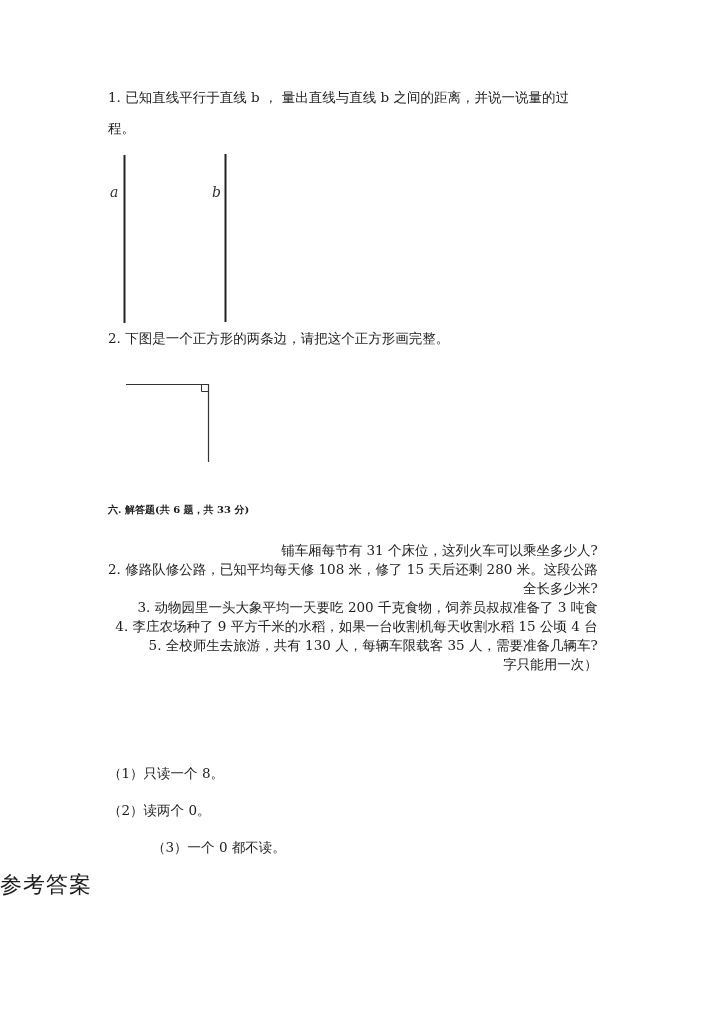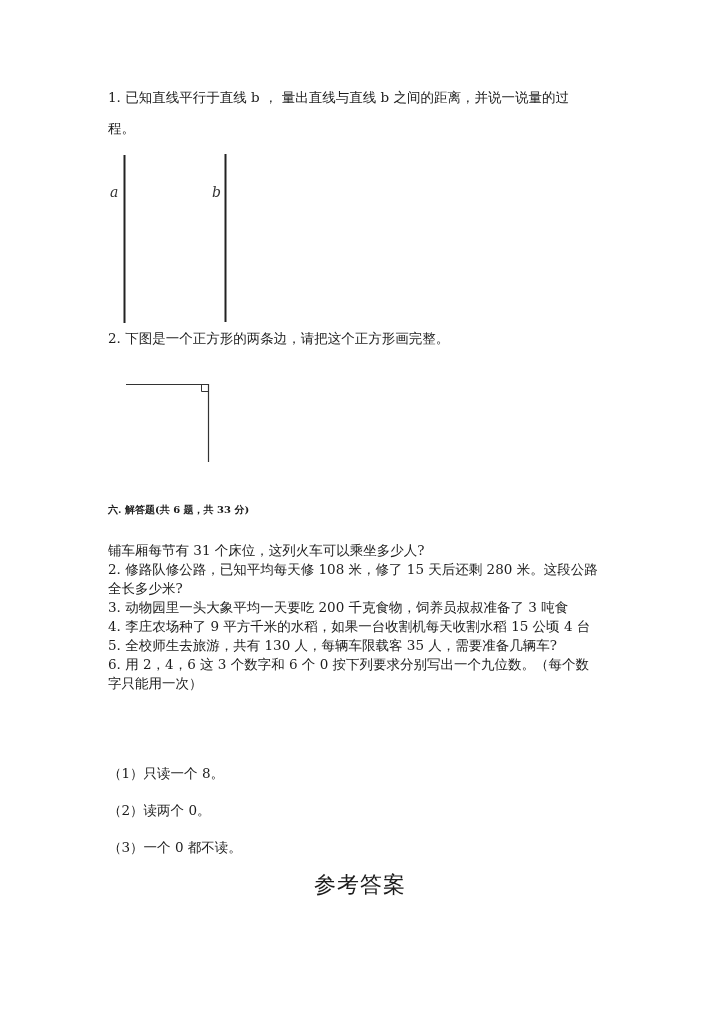--- a/index.html
+++ b/index.html
@@ -8,21 +8,21 @@
       background: #ffffff;
     }
     body {
       width: 720px;
       height: 1018px;
       position: relative;
       overflow: hidden;
       font-family: "DejaVu Serif", "Liberation Serif", serif;
       color: #1c1c1c;
     }
-    .abs { position: absolute; }
+    .abs { position: absolute; text-align: right; }
     .q-title {
       left: 108px;
       font-size: 13.5px;
       white-space: nowrap;
     }
     .section-heading {
       left: 108px;
       top: 503px;
       font-size: 10px;
       font-weight: bold;
@@ -40,21 +40,21 @@
     }
     .sub-item {
       left: 108px;
       font-size: 13.5px;
       white-space: nowrap;
     }
     .answer-title {
       left: 0;
       width: 720px;
       top: 870px;
-      text-align: center;
+      text-align: left;
       font-size: 22px;
       font-family: "DejaVu Sans", "Liberation Sans", sans-serif;
       letter-spacing: 1px;
     }
     .italic-label {
       font-family: "DejaVu Serif", "Liberation Serif", serif;
       font-style: italic;
       font-size: 14px;
       color: #333;
     }
@@ -84,21 +84,20 @@
 
 <div class="abs section-heading">六. 解答题(共 6 题，共 33 分)</div>
 
 <div class="abs problem-list">
   <div class="line">铺车厢每节有 31 个床位，这列火车可以乘坐多少人?</div>
   <div class="line">2. 修路队修公路，已知平均每天修 108 米，修了 15 天后还剩 280 米。这段公路</div>
   <div class="line">全长多少米?</div>
   <div class="line">3. 动物园里一头大象平均一天要吃 200 千克食物，饲养员叔叔准备了 3 吨食</div>
   <div class="line">4. 李庄农场种了 9 平方千米的水稻，如果一台收割机每天收割水稻 15 公顷 4 台</div>
   <div class="line">5. 全校师生去旅游，共有 130 人，每辆车限载客 35 人，需要准备几辆车?</div>
-  <div class="line">6. 用 2，4，6 这 3 个数字和 6 个 0 按下列要求分别写出一个九位数。（每个数</div>
   <div class="line">字只能用一次）</div>
 </div>
 
 <div class="abs sub-item" style="top:765px;">（1）只读一个 8。</div>
 <div class="abs sub-item" style="top:802px;">（2）读两个 0。</div>
-<div class="abs sub-item" style="top:839px;">（3）一个 0 都不读。</div>
+<div class="abs sub-item" style="top:839px;margin-left:44px;">（3）一个 0 都不读。</div>
 
 <div class="abs answer-title">参考答案</div>
 
 </body></html>

